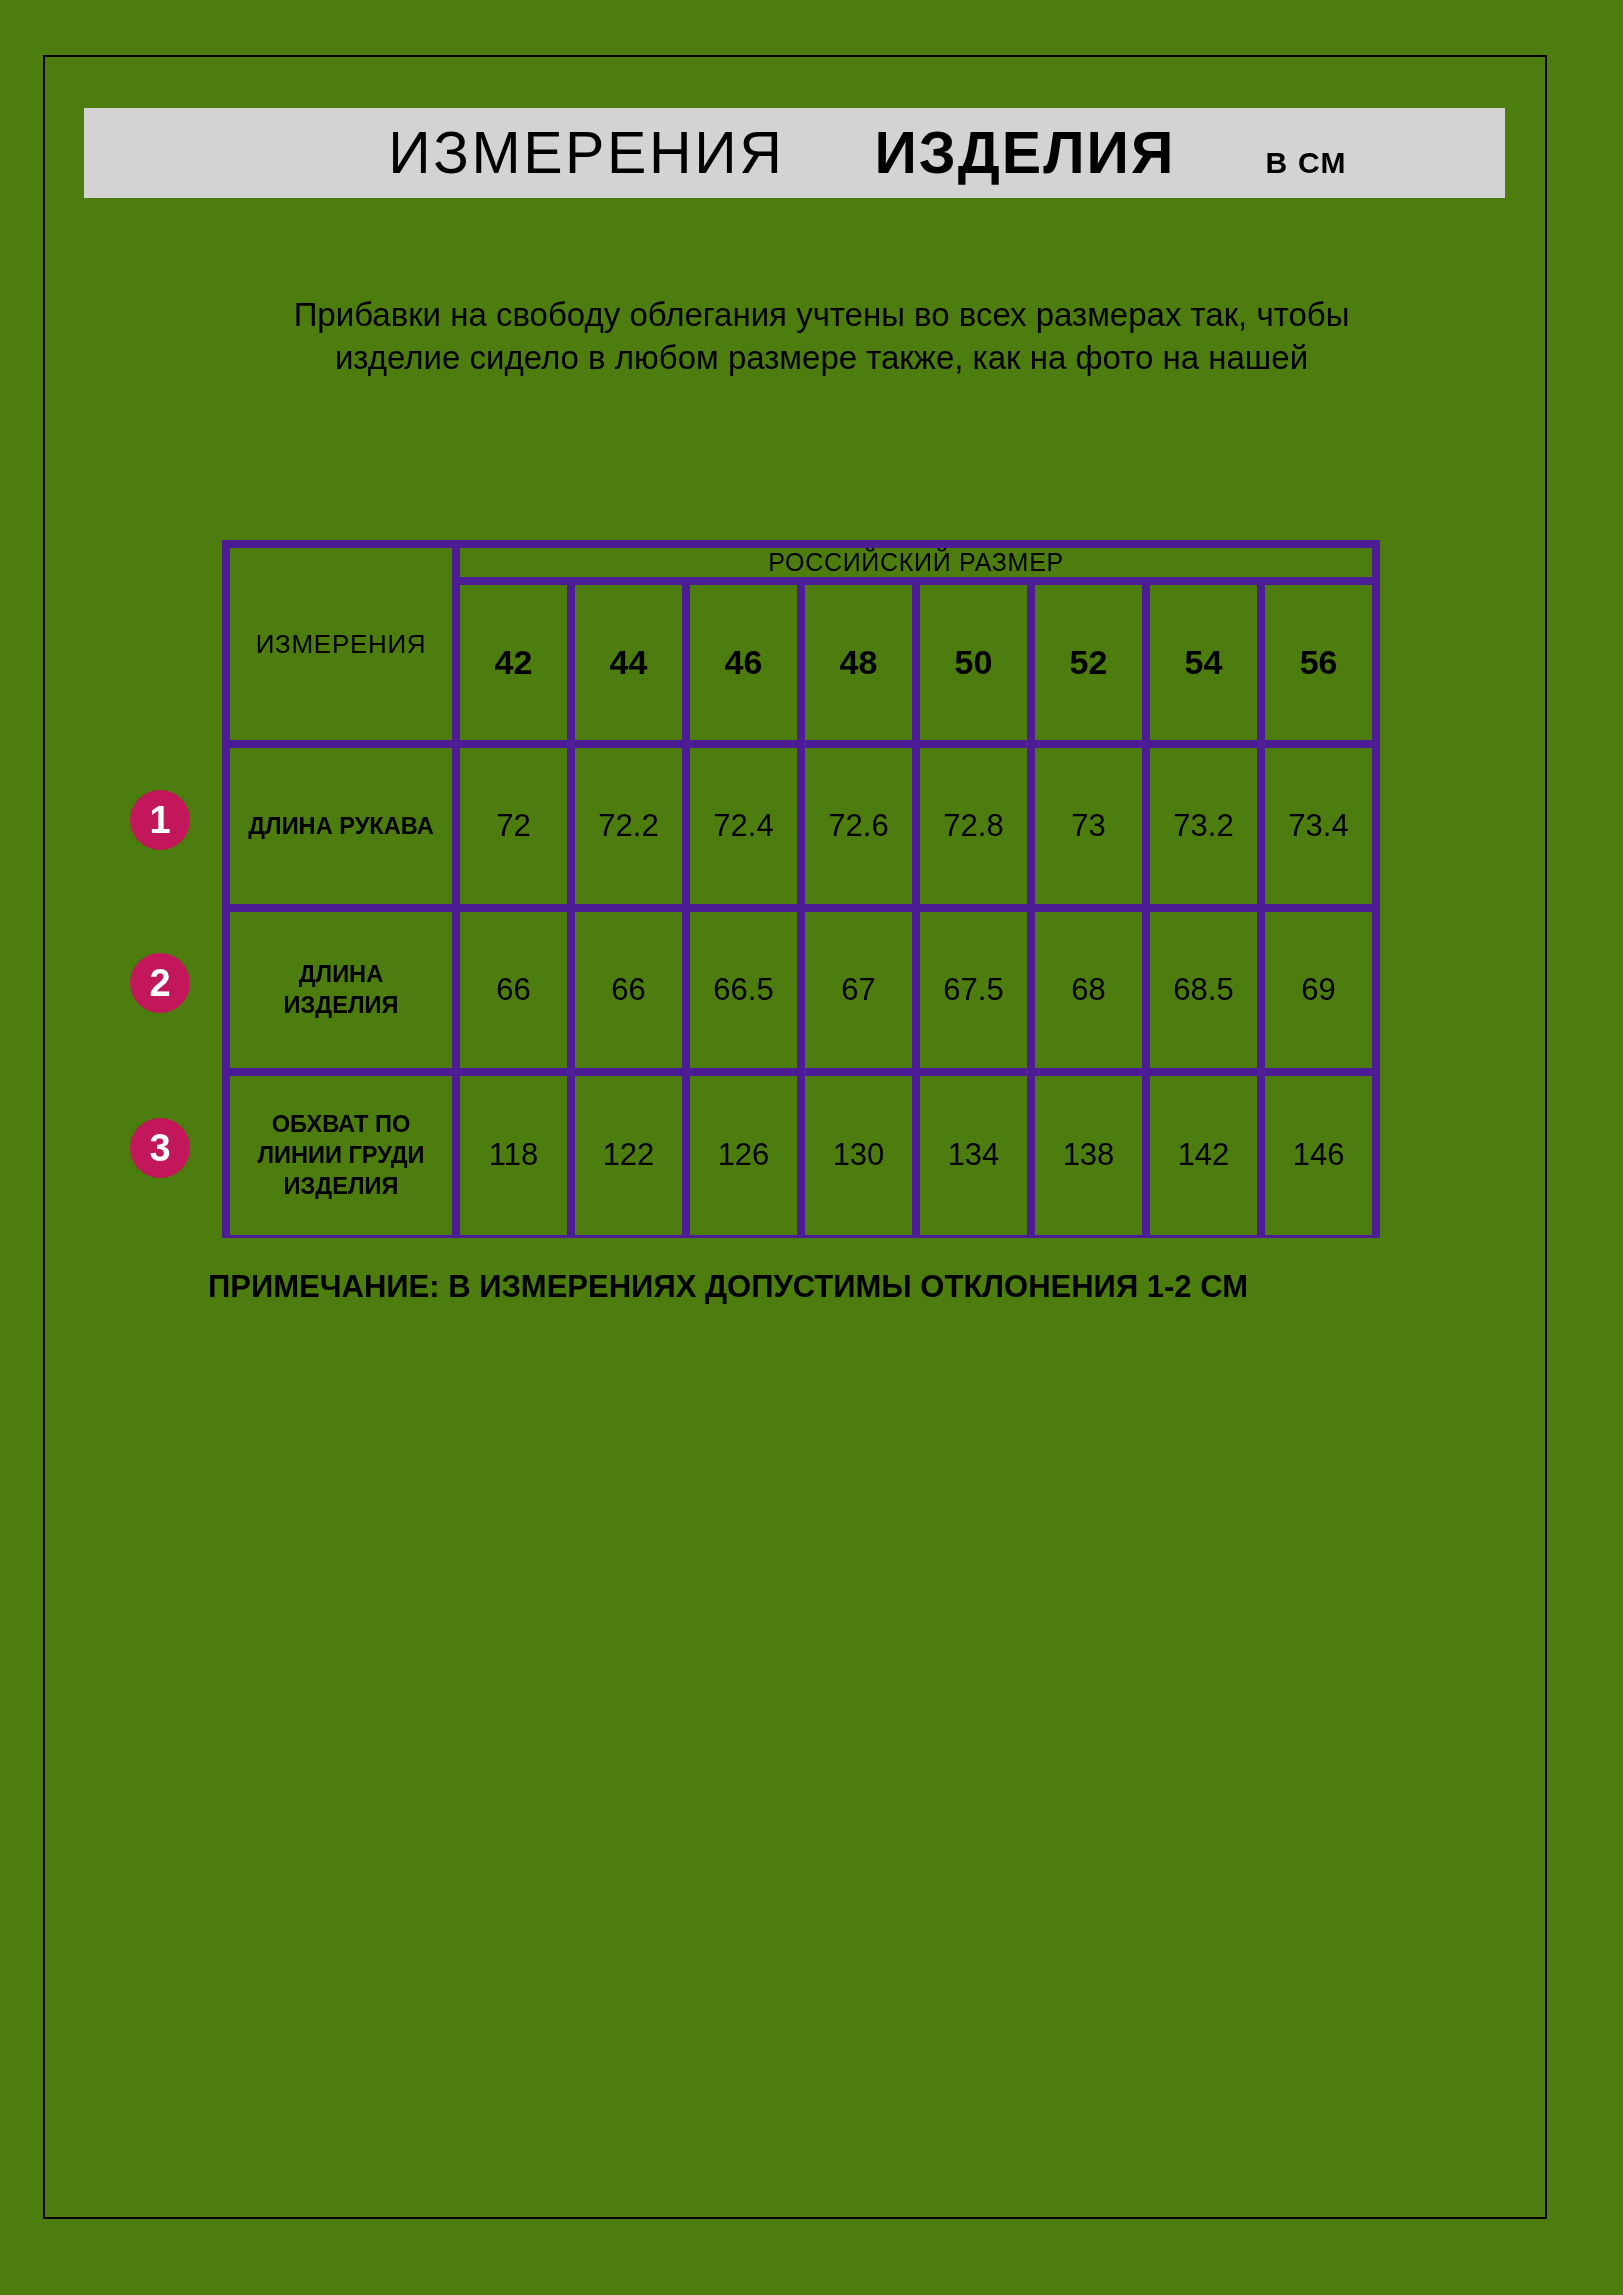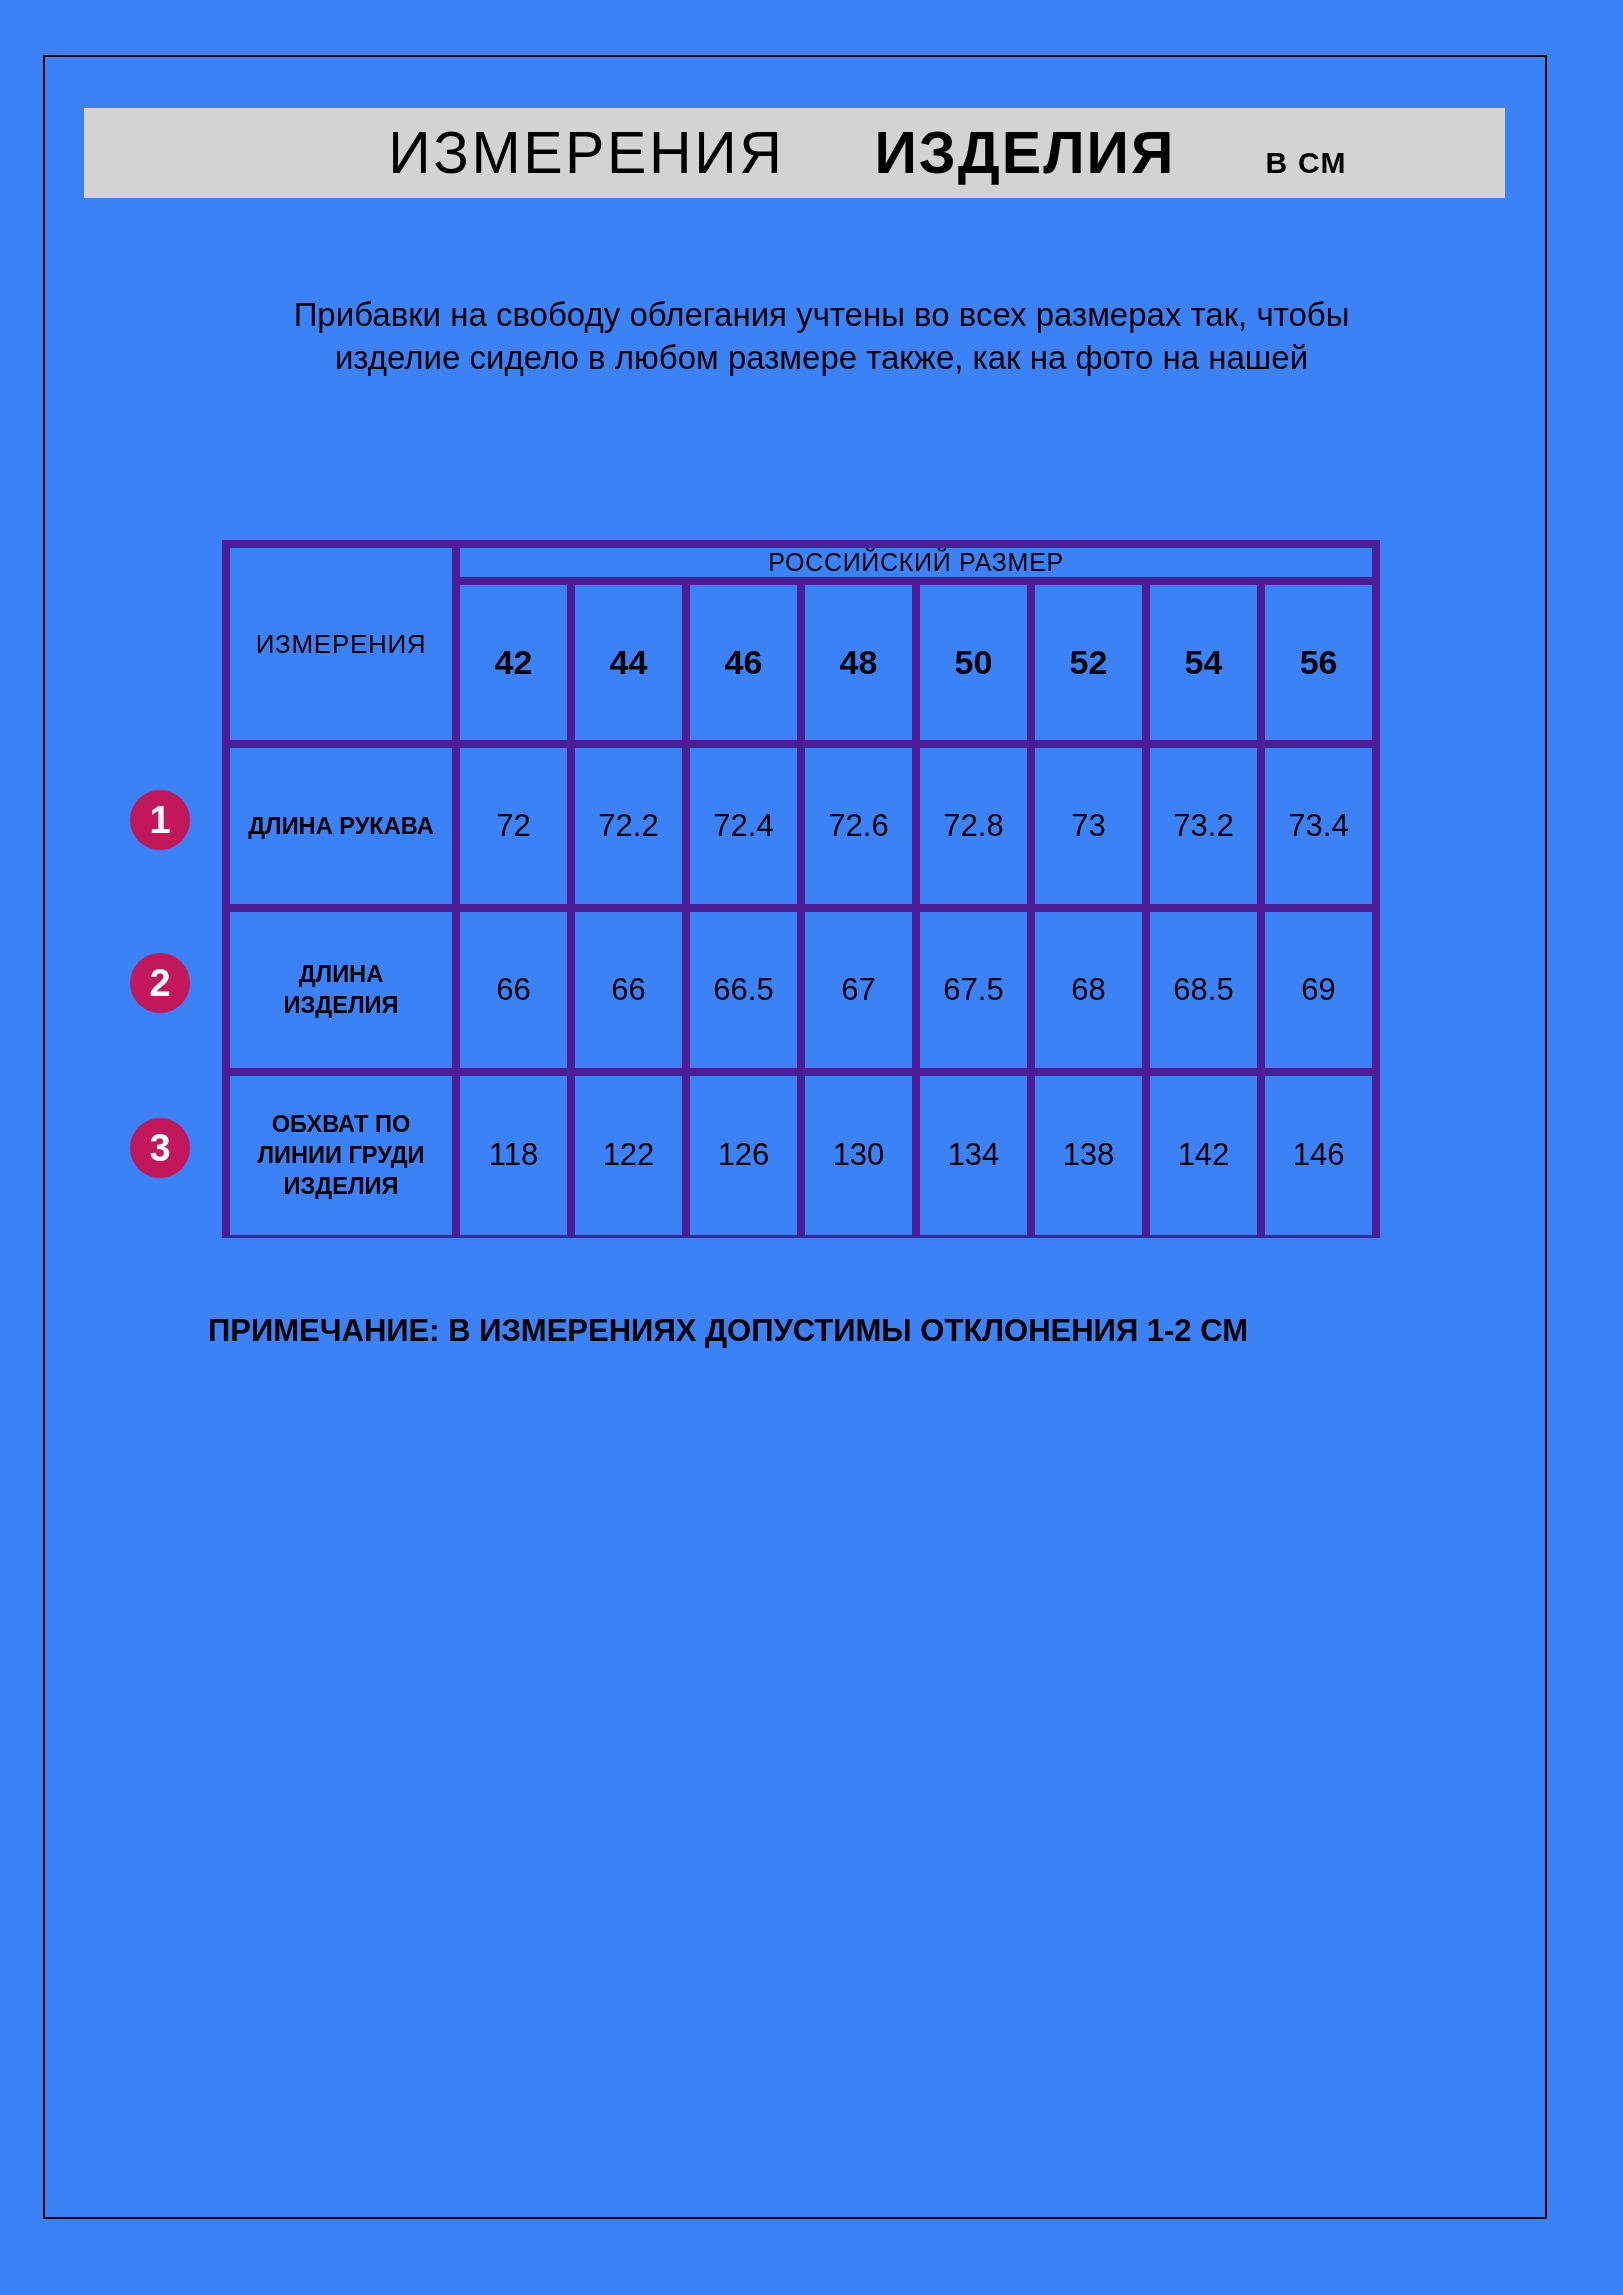--- a/index.html
+++ b/index.html
@@ -8,21 +8,21 @@
     --ink: #000000;
   }
   * { margin: 0; padding: 0; box-sizing: border-box; }
   html, body { background: #ffffff; }
   body { font-family: "Liberation Sans", sans-serif; color: var(--ink); }
 
   .page {
     position: relative;
     width: 1623px;
     height: 2295px;
-    background: #3b82f6;
+    background: #4d7c0f;
     overflow: hidden;
   }
 
   .frame {
     position: absolute;
     left: 43px; top: 55px;
     width: 1504px; height: 2164px;
     border: 2.6px solid #000;
   }
 
@@ -153,21 +153,20 @@
 
   
   .note {
     position: absolute;
     left: 0; top: 1269px;
     width: 1456px;
     text-align: center;
     font-size: 31px;
     font-weight: 700;
     letter-spacing: 0px;
-    margin-top: 44px;
   }
 </style>
 </head>
 <body>
 
 <div class="page">
 
   <div class="frame"></div>
 
   <div class="title-band">

